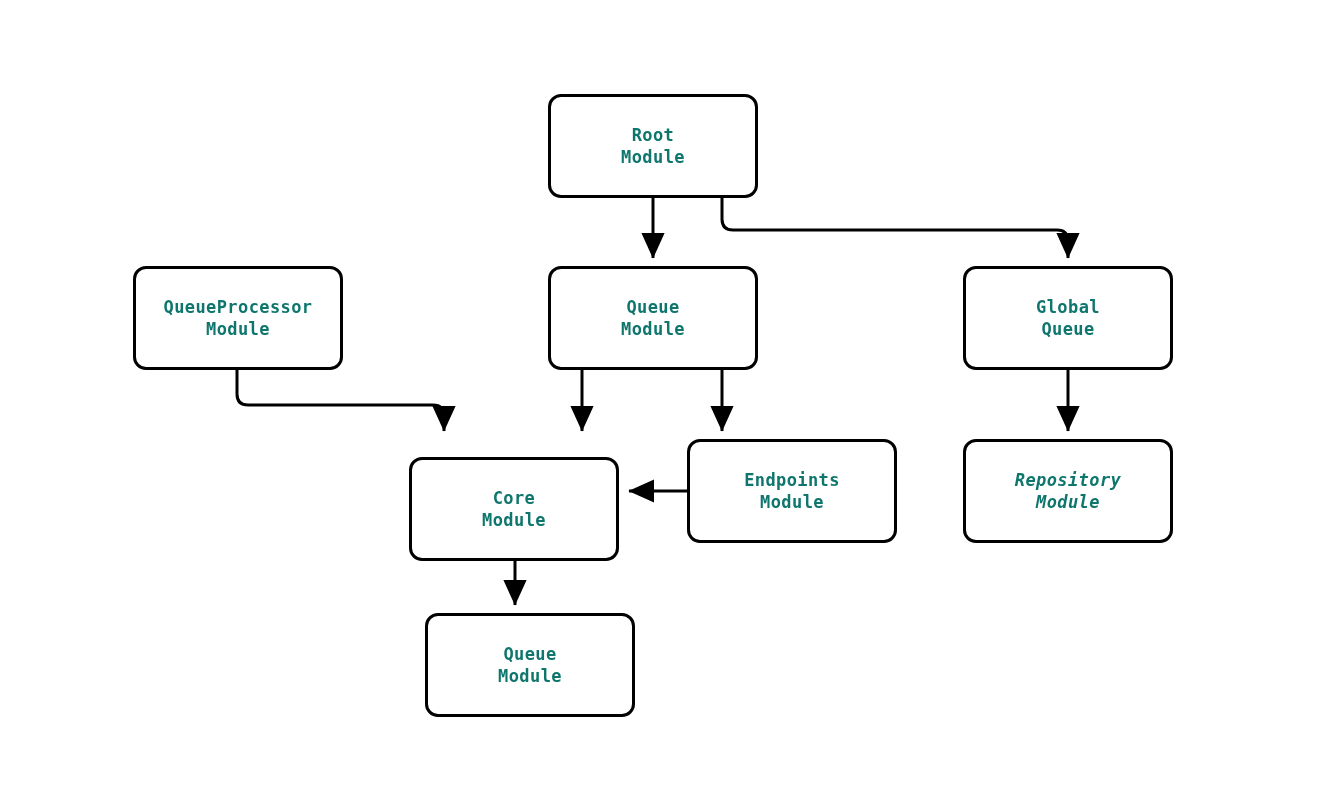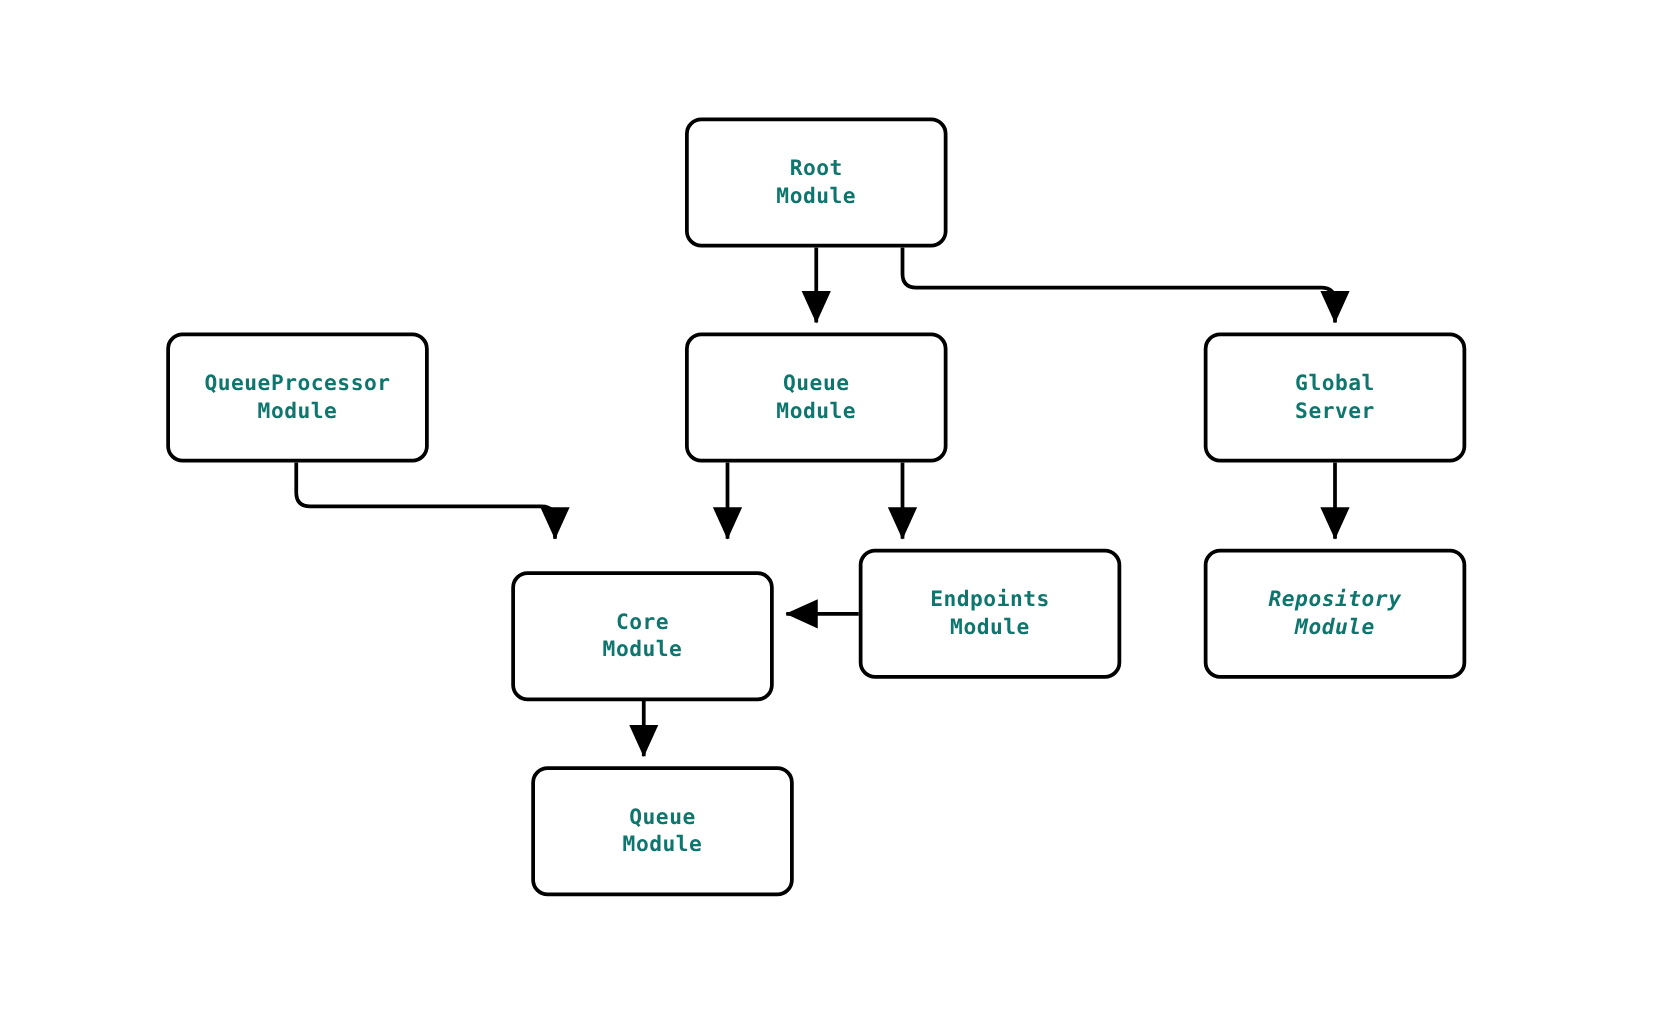--- a/index.html
+++ b/index.html
@@ -76,21 +76,21 @@
       <div class="node" style="left: 133px; top: 266px; width: 210px; height: 104px; border-color: rgb(0, 0, 0); background: rgb(255, 255, 255);">
         <div class="node-label">QueueProcessor
 Module</div>
       </div>
       <div class="node" style="left: 548px; top: 266px; width: 210px; height: 104px; border-color: rgb(0, 0, 0); background: rgb(255, 255, 255);">
         <div class="node-label">Queue
 Module</div>
       </div>
       <div class="node" style="left: 963px; top: 266px; width: 210px; height: 104px; border-color: rgb(0, 0, 0); background: rgb(255, 255, 255);">
         <div class="node-label">Global
-Server</div>
+Queue</div>
       </div>
       <div class="node" style="left: 409px; top: 439px; width: 210px; height: 104px; border-color: rgb(0, 0, 0); background: rgb(255, 255, 255); margin-top: 18px;">
         <div class="node-label">Core
 Module</div>
       </div>
       <div class="node" style="left: 687px; top: 439px; width: 210px; height: 104px; border-color: rgb(0, 0, 0); background: rgb(255, 255, 255);">
         <div class="node-label">Endpoints
 Module</div>
       </div>
       <div class="node" style="left: 963px; top: 439px; width: 210px; height: 104px; border-color: rgb(0, 0, 0); background: rgb(255, 255, 255); font-style: italic;">

